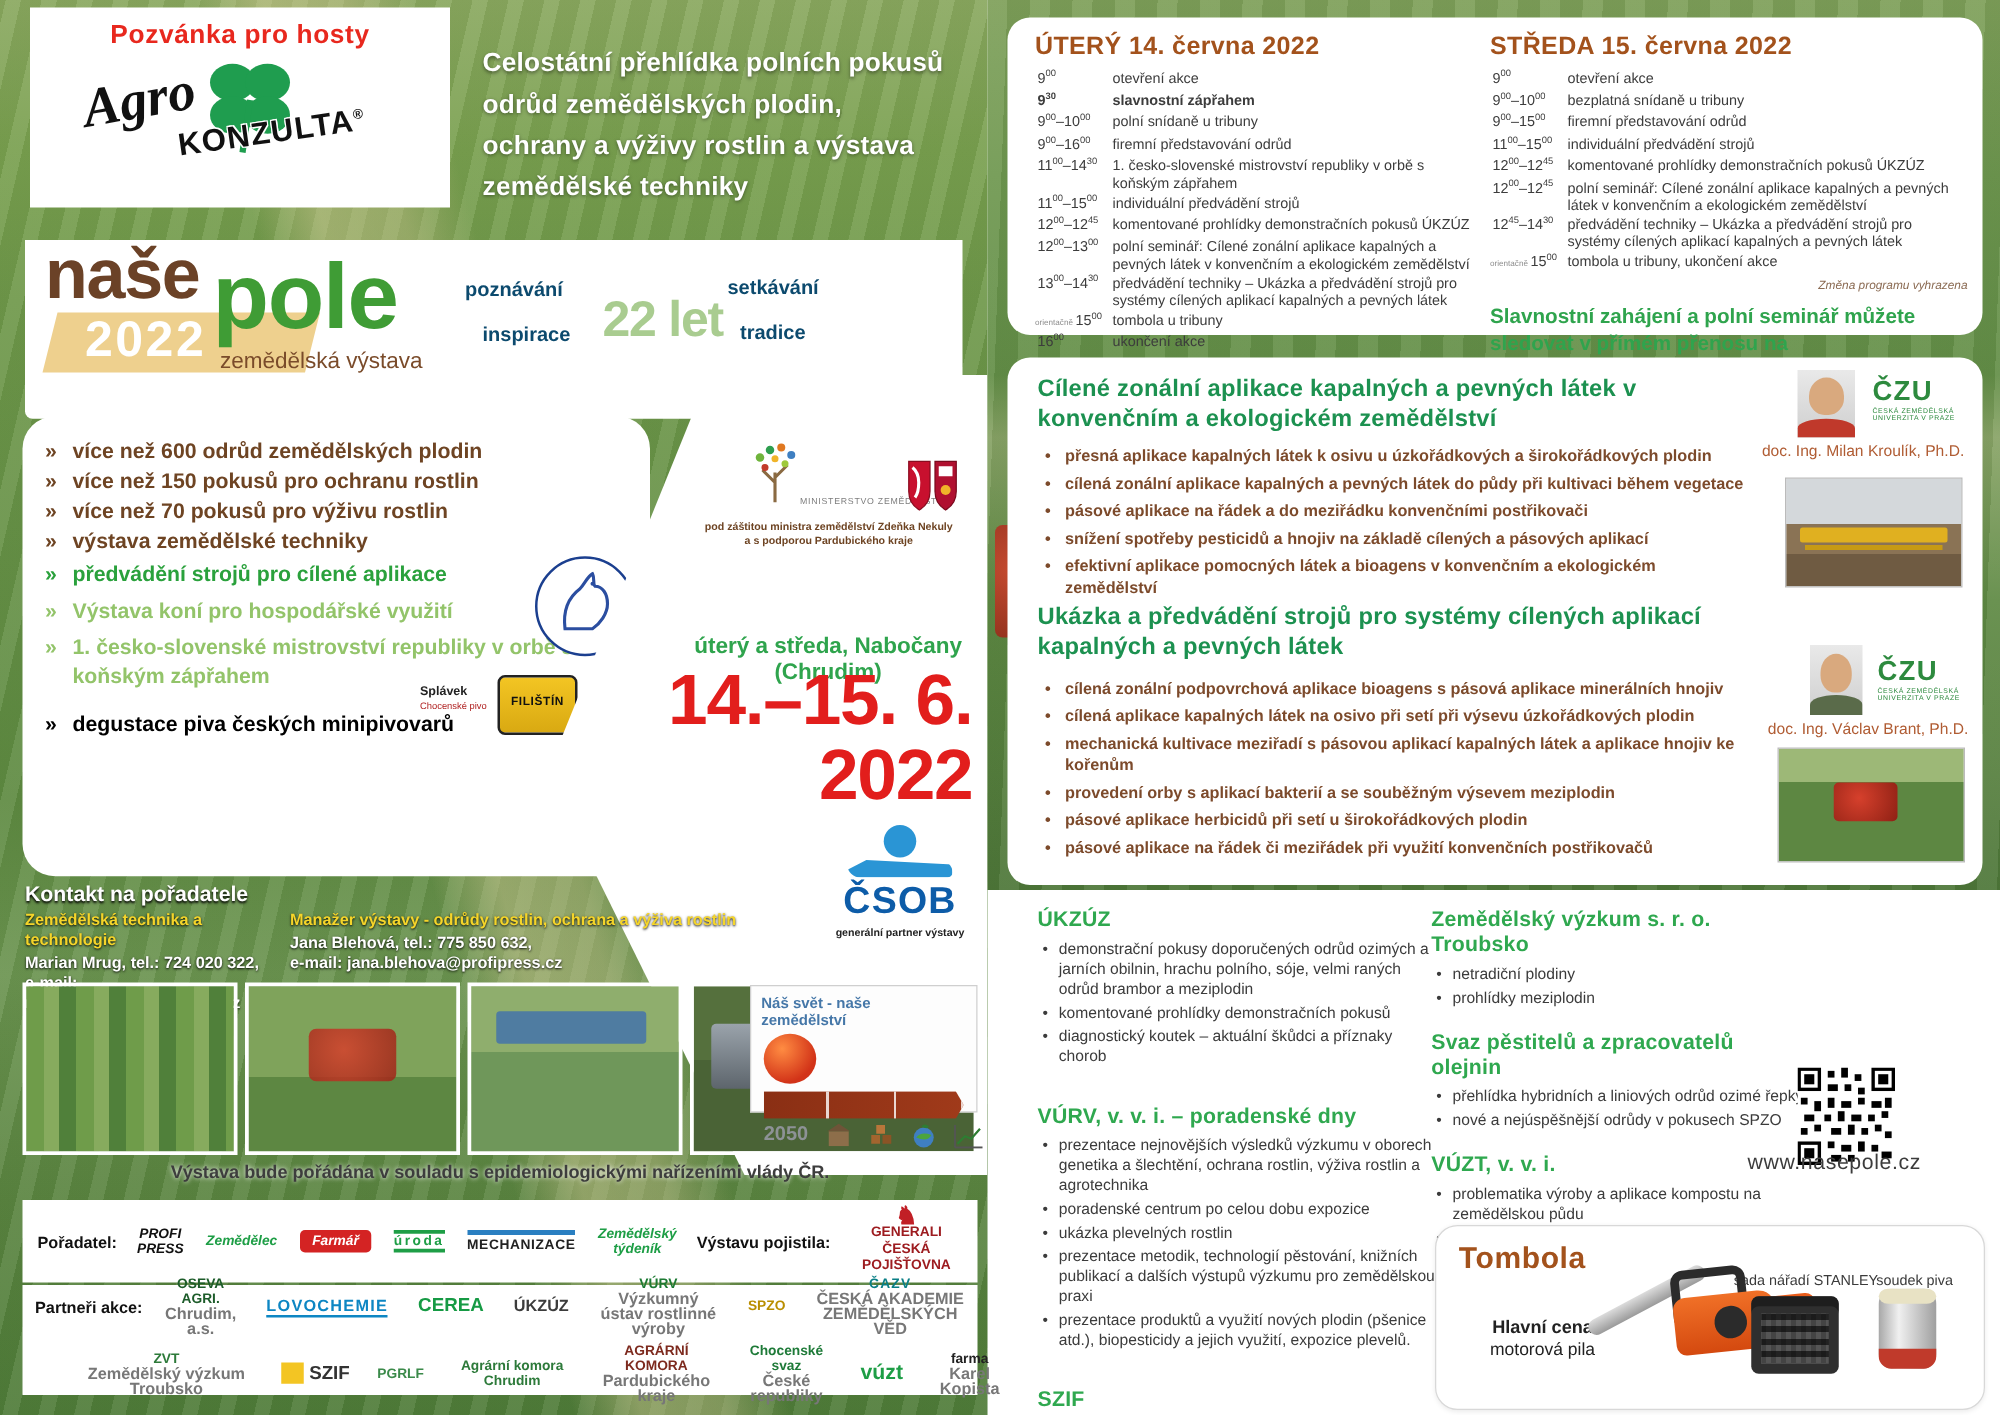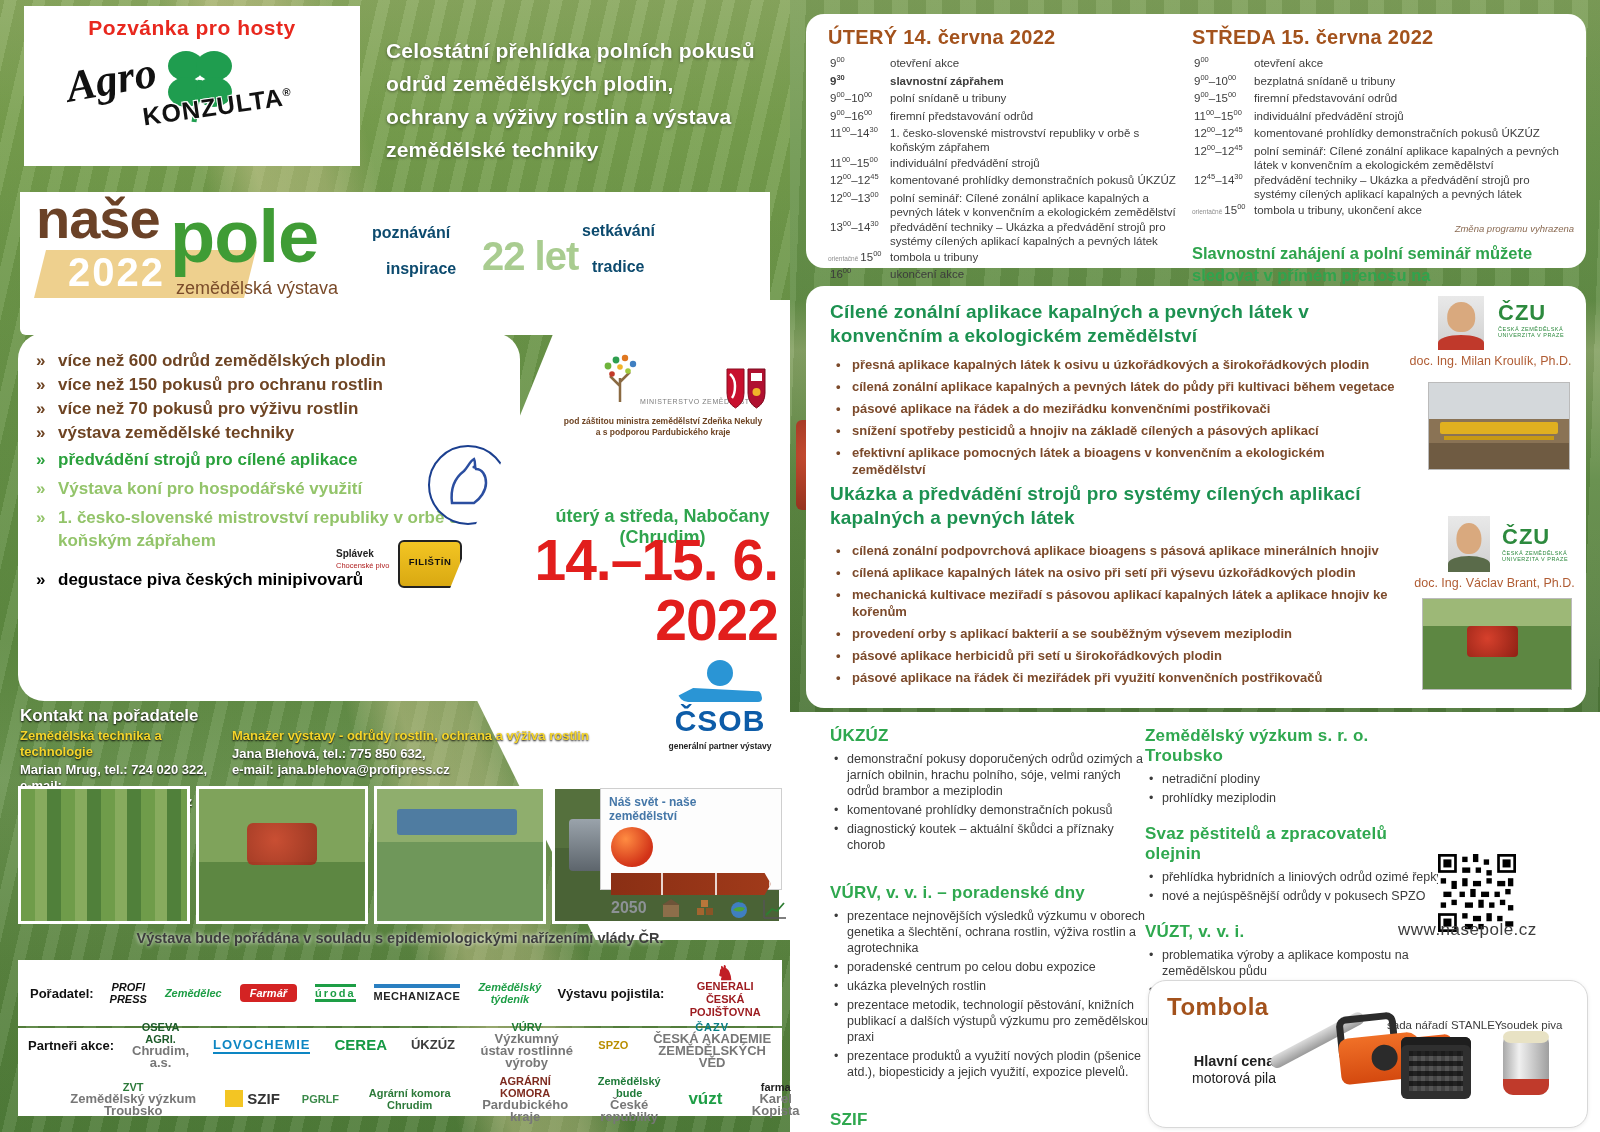--- a/index.html
+++ b/index.html
@@ -402,21 +402,21 @@
         <span class="plogo"><span class="p-zvt">ZVT</span><span class="sub">Zemědělský výzkum Troubsko</span></span>
 
         <span class="plogo"><span class="p-szif">SZIF</span><span class="sub"></span></span>
 
         <span class="plogo"><span class="p-pgrlf">PGRLF</span><span class="sub"></span></span>
 
         <span class="plogo"><span class="p-akch">Agrární komora Chrudim</span><span class="sub"></span></span>
 
         <span class="plogo"><span class="p-akpk">AGRÁRNÍ KOMORA</span><span class="sub">Pardubického kraje</span></span>
 
-        <span class="plogo"><span class="p-zscr">Zemědělský bude</span><span class="sub">České republiky</span></span>
+        <span class="plogo"><span class="p-zscr">Chocenské svaz</span><span class="sub">České republiky</span></span>
 
         <span class="plogo"><span class="p-vuzt">vúzt</span><span class="sub"></span></span>
 
         <span class="plogo"><span class="p-farma">farma</span><span class="sub">Karel Kopista</span></span>
       </div>
     </div>
   </div>
 
   <div class="abs panel sched-panel">
     <div class="scol" style="left:22px;width:358px;">

